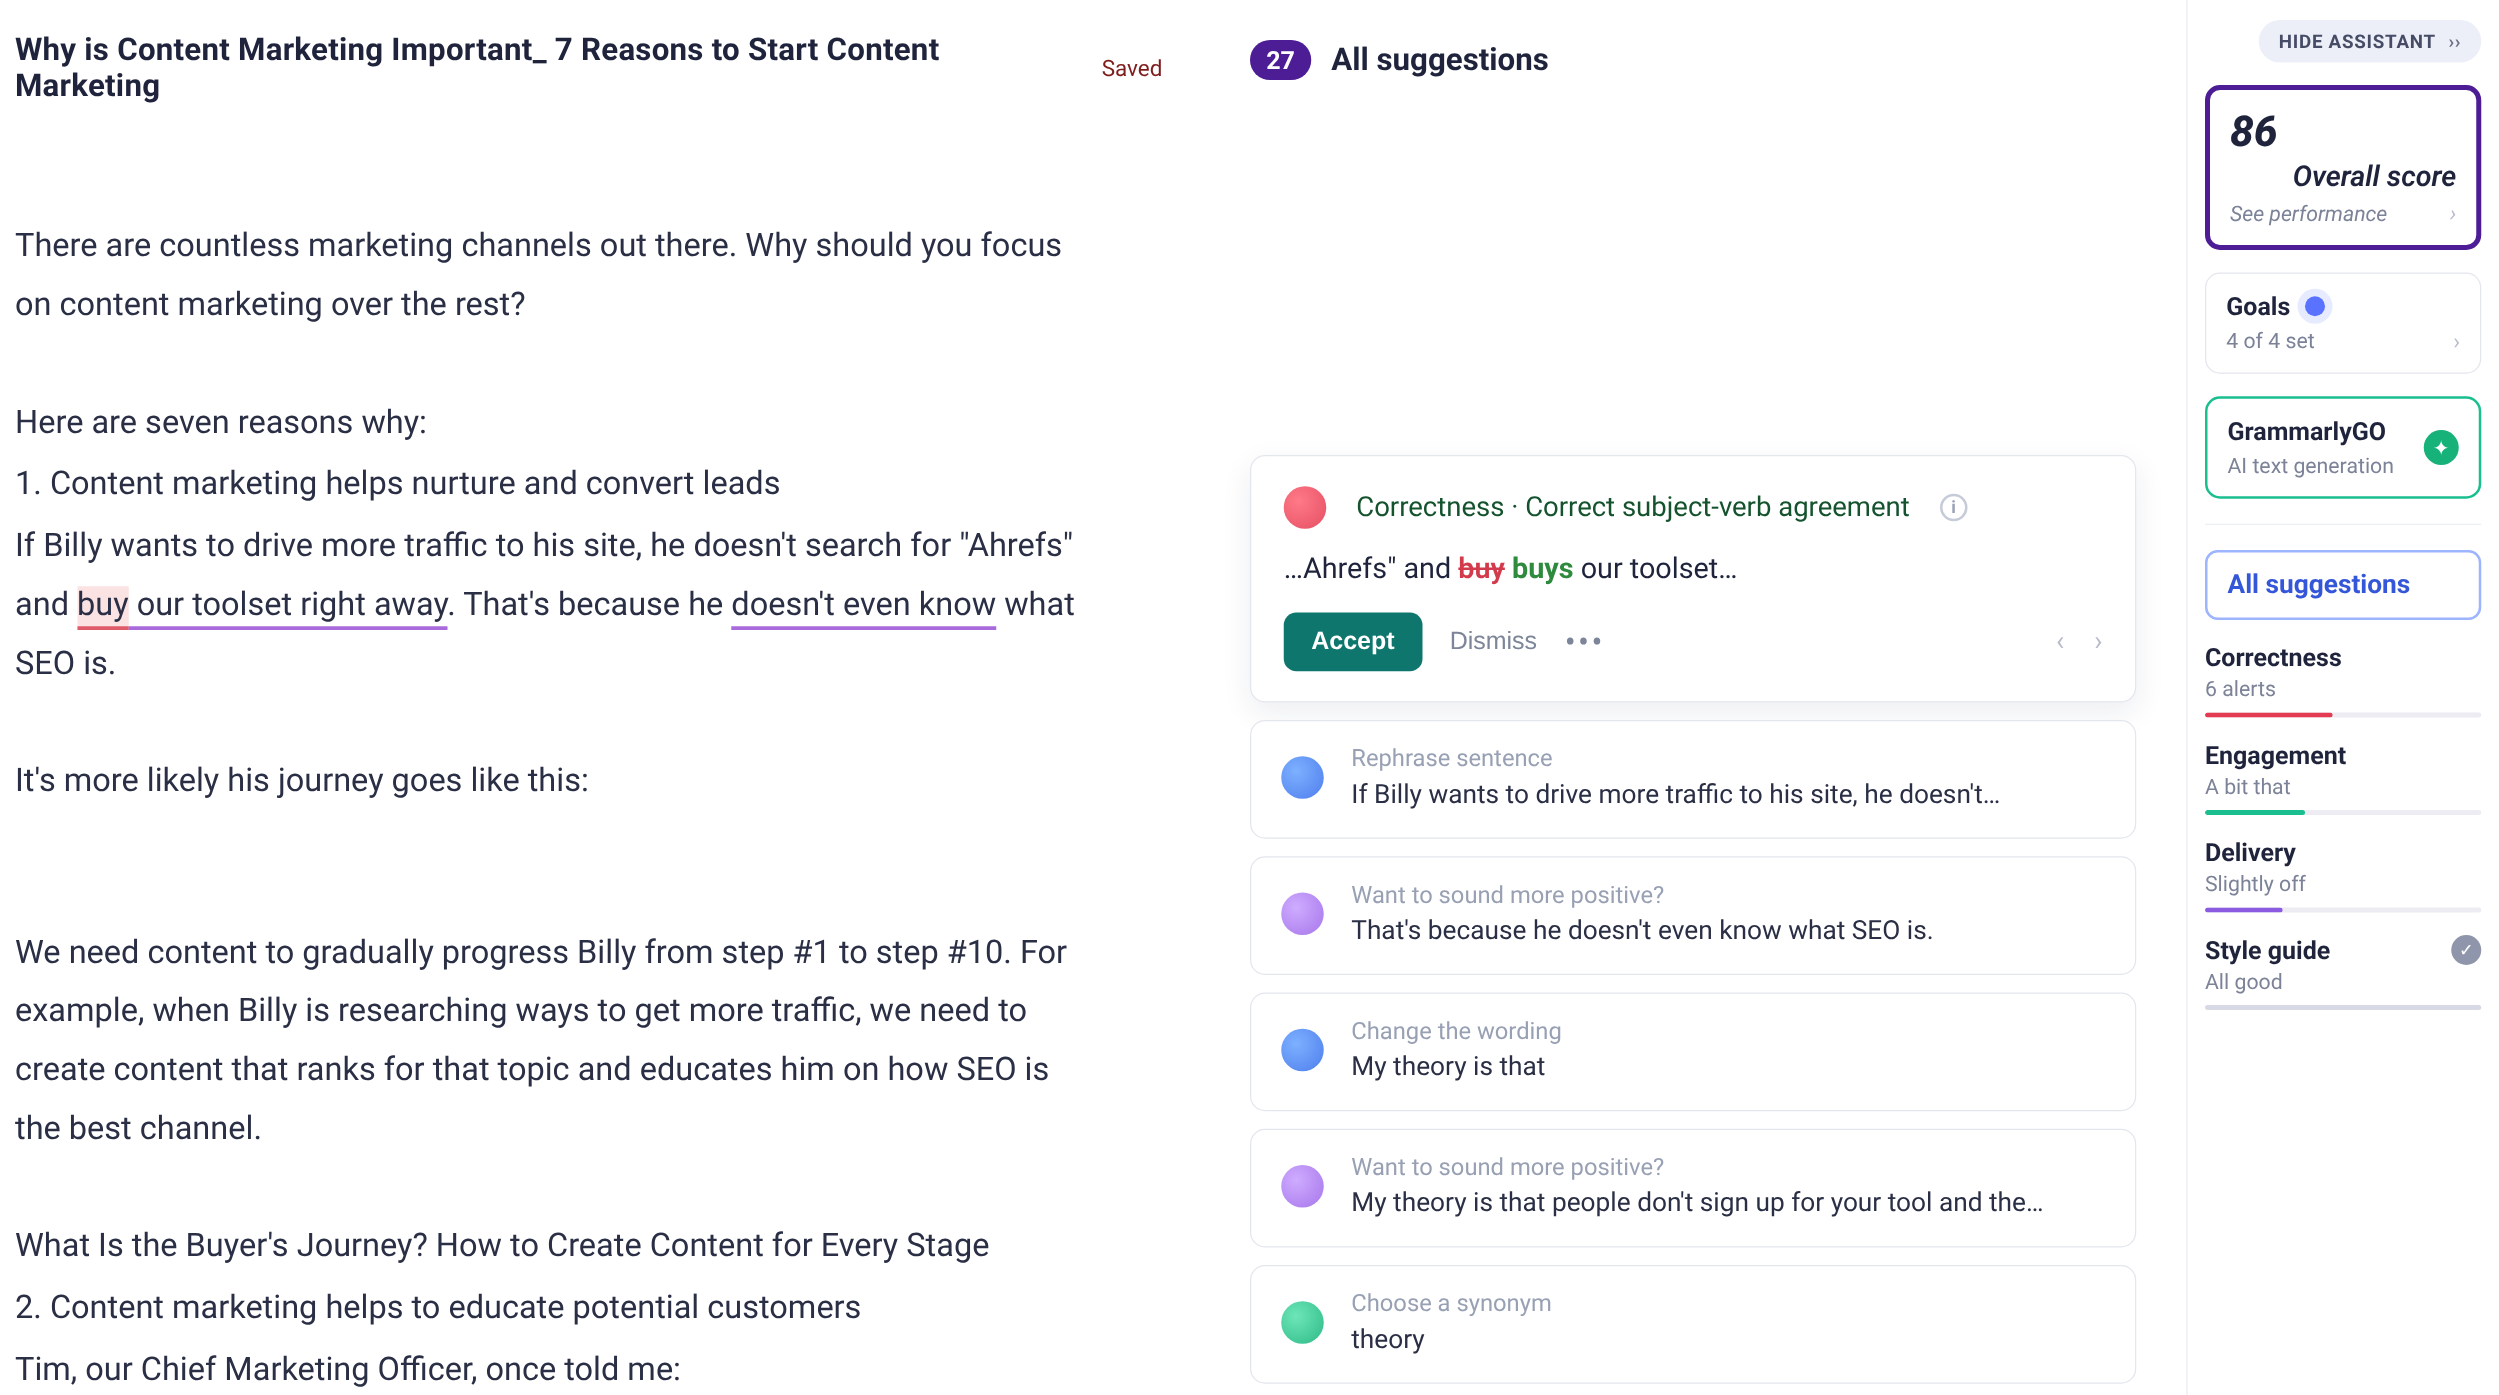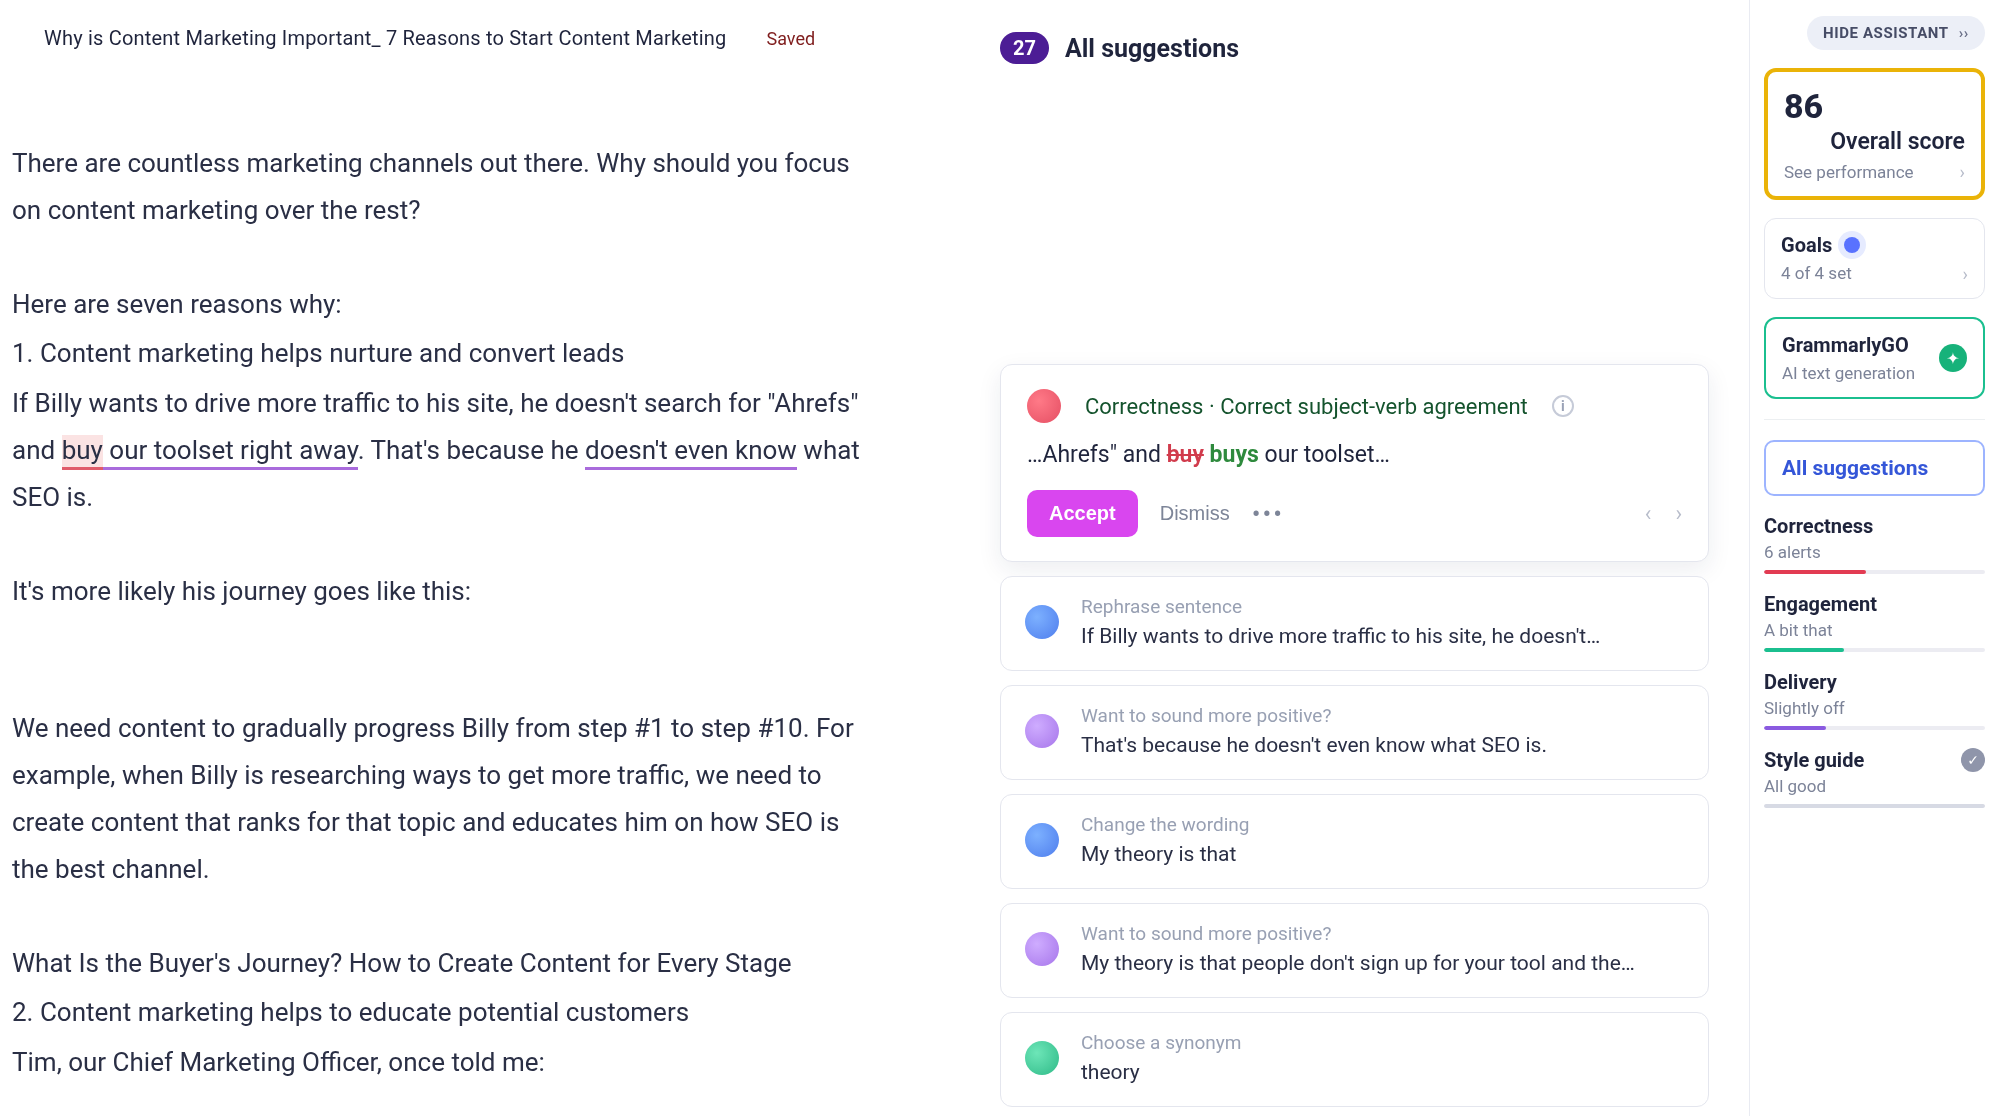--- a/index.html
+++ b/index.html
@@ -10,21 +10,21 @@
     width: 1999px;
     height: 1116px;
     overflow: hidden;
     position: relative;
   }
   .app { display: flex; width: 100%; height: 100%; }
 
   
   .editor-col { flex: 0 0 970px; padding: 26px 40px 0 12px; }
   .doc-header { display: flex; align-items: center; gap: 40px; margin-bottom: 90px; }
-  .doc-title { font-size: 20px; font-weight: 400; letter-spacing: .2px; margin-left: 32px; }
+  .doc-title { font-size: 25px; font-weight: 700; letter-spacing: .2px; }
   .saved { font-size: 18px; color: #7f1d1d; }
   .doc-body { font-size: 26px; line-height: 1.8; color: #2a2f45; max-width: 870px; }
   .doc-body p { margin: 0 0 3px; }
   .spacer { height: 44px; }
   .ul-purple { border-bottom: 3px solid #a96bdc; padding-bottom: 2px; }
   .ul-red    { border-bottom: 3px solid #e05b6a; padding-bottom: 2px; background: #fbe3e3; }
 
   
   .sugg-col { flex: 1; padding: 32px 40px 0 30px; }
   .sugg-header { display: flex; align-items: center; gap: 16px; margin-bottom: 300px; }
@@ -56,40 +56,40 @@
   .info-icon {
     width:22px; height:22px; border:2px solid #c6cbd8; border-radius:50%;
     color:#9aa2b6; font-size:14px; display:flex; align-items:center; justify-content:center;
     font-weight:700;
   }
   .exp-sentence { font-size:23px; margin:18px 0 22px; }
   .strike { color:#d13b4c; text-decoration: line-through; font-weight:600; }
   .insert { color:#2e8a3d; font-weight:700; }
   .exp-actions { display:flex; align-items:center; gap:22px; }
   .btn-accept {
-    background:#d946ef; color:#fff; font-size:20px; font-weight:600;
+    background:#0f766e; color:#fff; font-size:20px; font-weight:600;
     border:none; border-radius:10px; padding:12px 22px; cursor:pointer;
   }
   .btn-dismiss { color:#7d8598; font-size:20px; background:none; border:none; cursor:pointer; }
   .dots { color:#7d8598; font-size:26px; letter-spacing:2px; cursor:pointer; }
   .nav-arrows { margin-left:auto; display:flex; gap:24px; color:#b8bdcb; font-size:22px; }
 
   
   .rail { flex: 0 0 250px; border-left:1px solid #e9ebf2; padding: 16px 14px 0; display:flex; flex-direction:column; gap:18px; }
   .hide-assistant {
     align-self:flex-end; background:#eceff7; border-radius:999px;
     padding:8px 16px; font-size:15px; font-weight:700; letter-spacing:.6px;
     color:#464c66; display:flex; align-items:center; gap:10px; cursor:pointer;
   }
   .hide-assistant .chevrons { font-size:15px; color:#6b7189; }
   .panel {
     border:1px solid #e4e6ee; border-radius:12px; padding:14px 16px;
     position:relative;
   }
-  .panel-score { border:4px solid #eab308; }
+  .panel-score { border:4px solid #4c1d95;font-style:italic; }
   .score-num { font-size:34px; font-weight:800; }
   .score-label { font-size:23px; font-weight:600; margin-top:2px;text-align:right;}
   .score-link  { font-size:17px; color:#7c8398; margin-top:6px; display:flex; align-items:center; justify-content:space-between; }
   .chev { color:#b8bdcb; font-size:18px; }
   .goals-row { display:flex; align-items:center; gap:12px; font-size:20px; font-weight:700; }
   .goals-dot { width:16px; height:16px; border-radius:50%; background:#5972ff; box-shadow:0 0 0 6px #e6ebff; }
   .panel .sub { font-size:17px; color:#7c8398; margin-top:6px; }
   .panel-ggo { border:2px solid #1bbf8f; display:flex; justify-content:space-between; align-items:center; gap:10px; }
   .ggo-icon {
     width:28px; height:28px; border-radius:50%; background:#17b27a;

